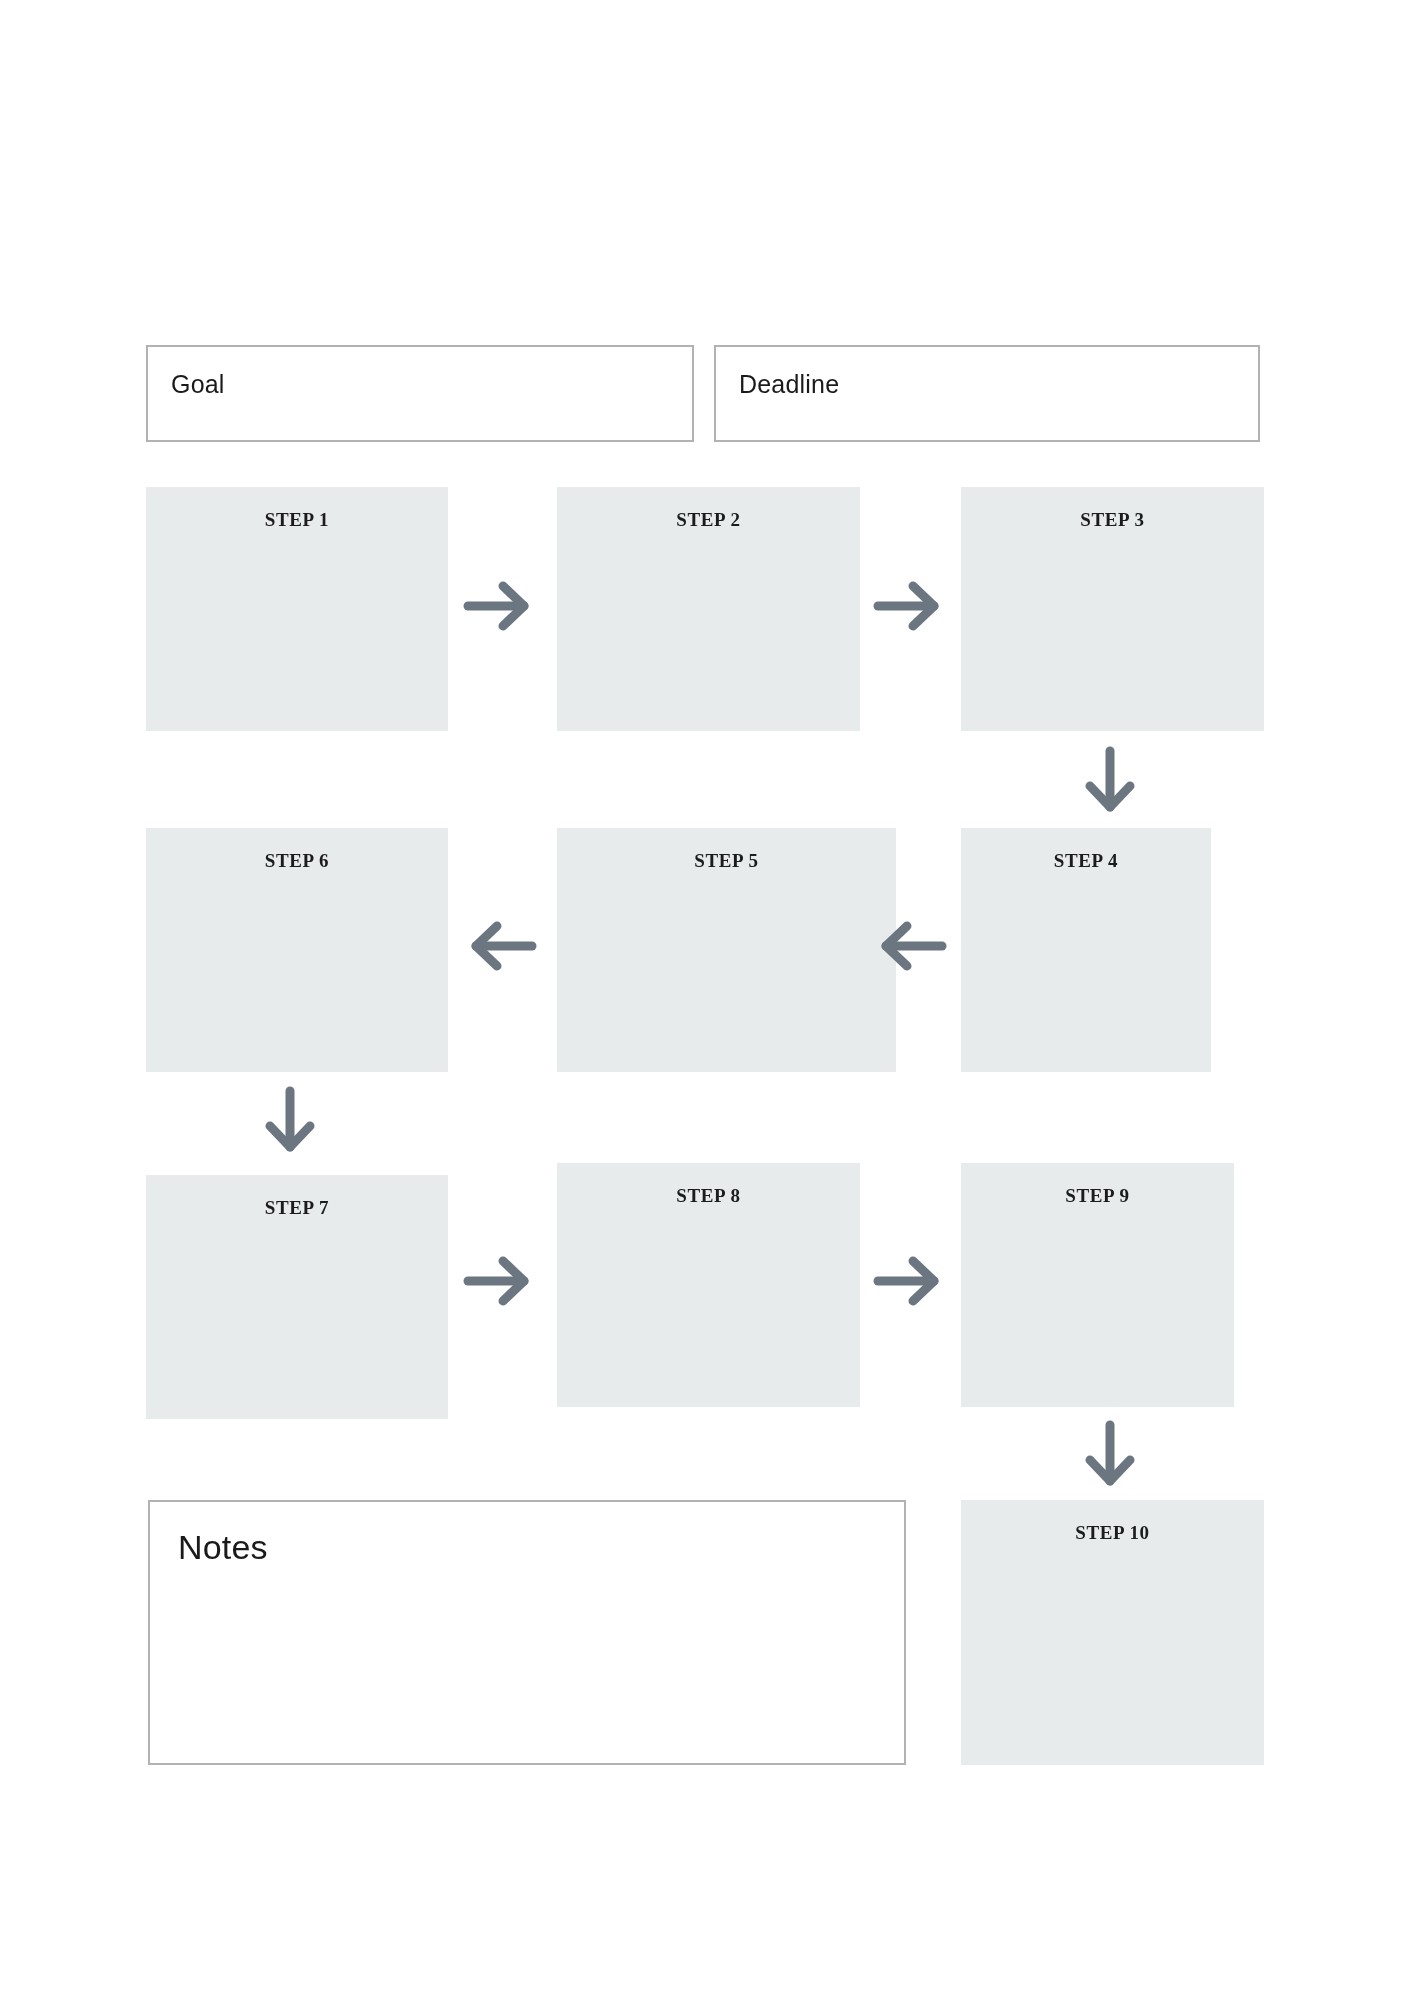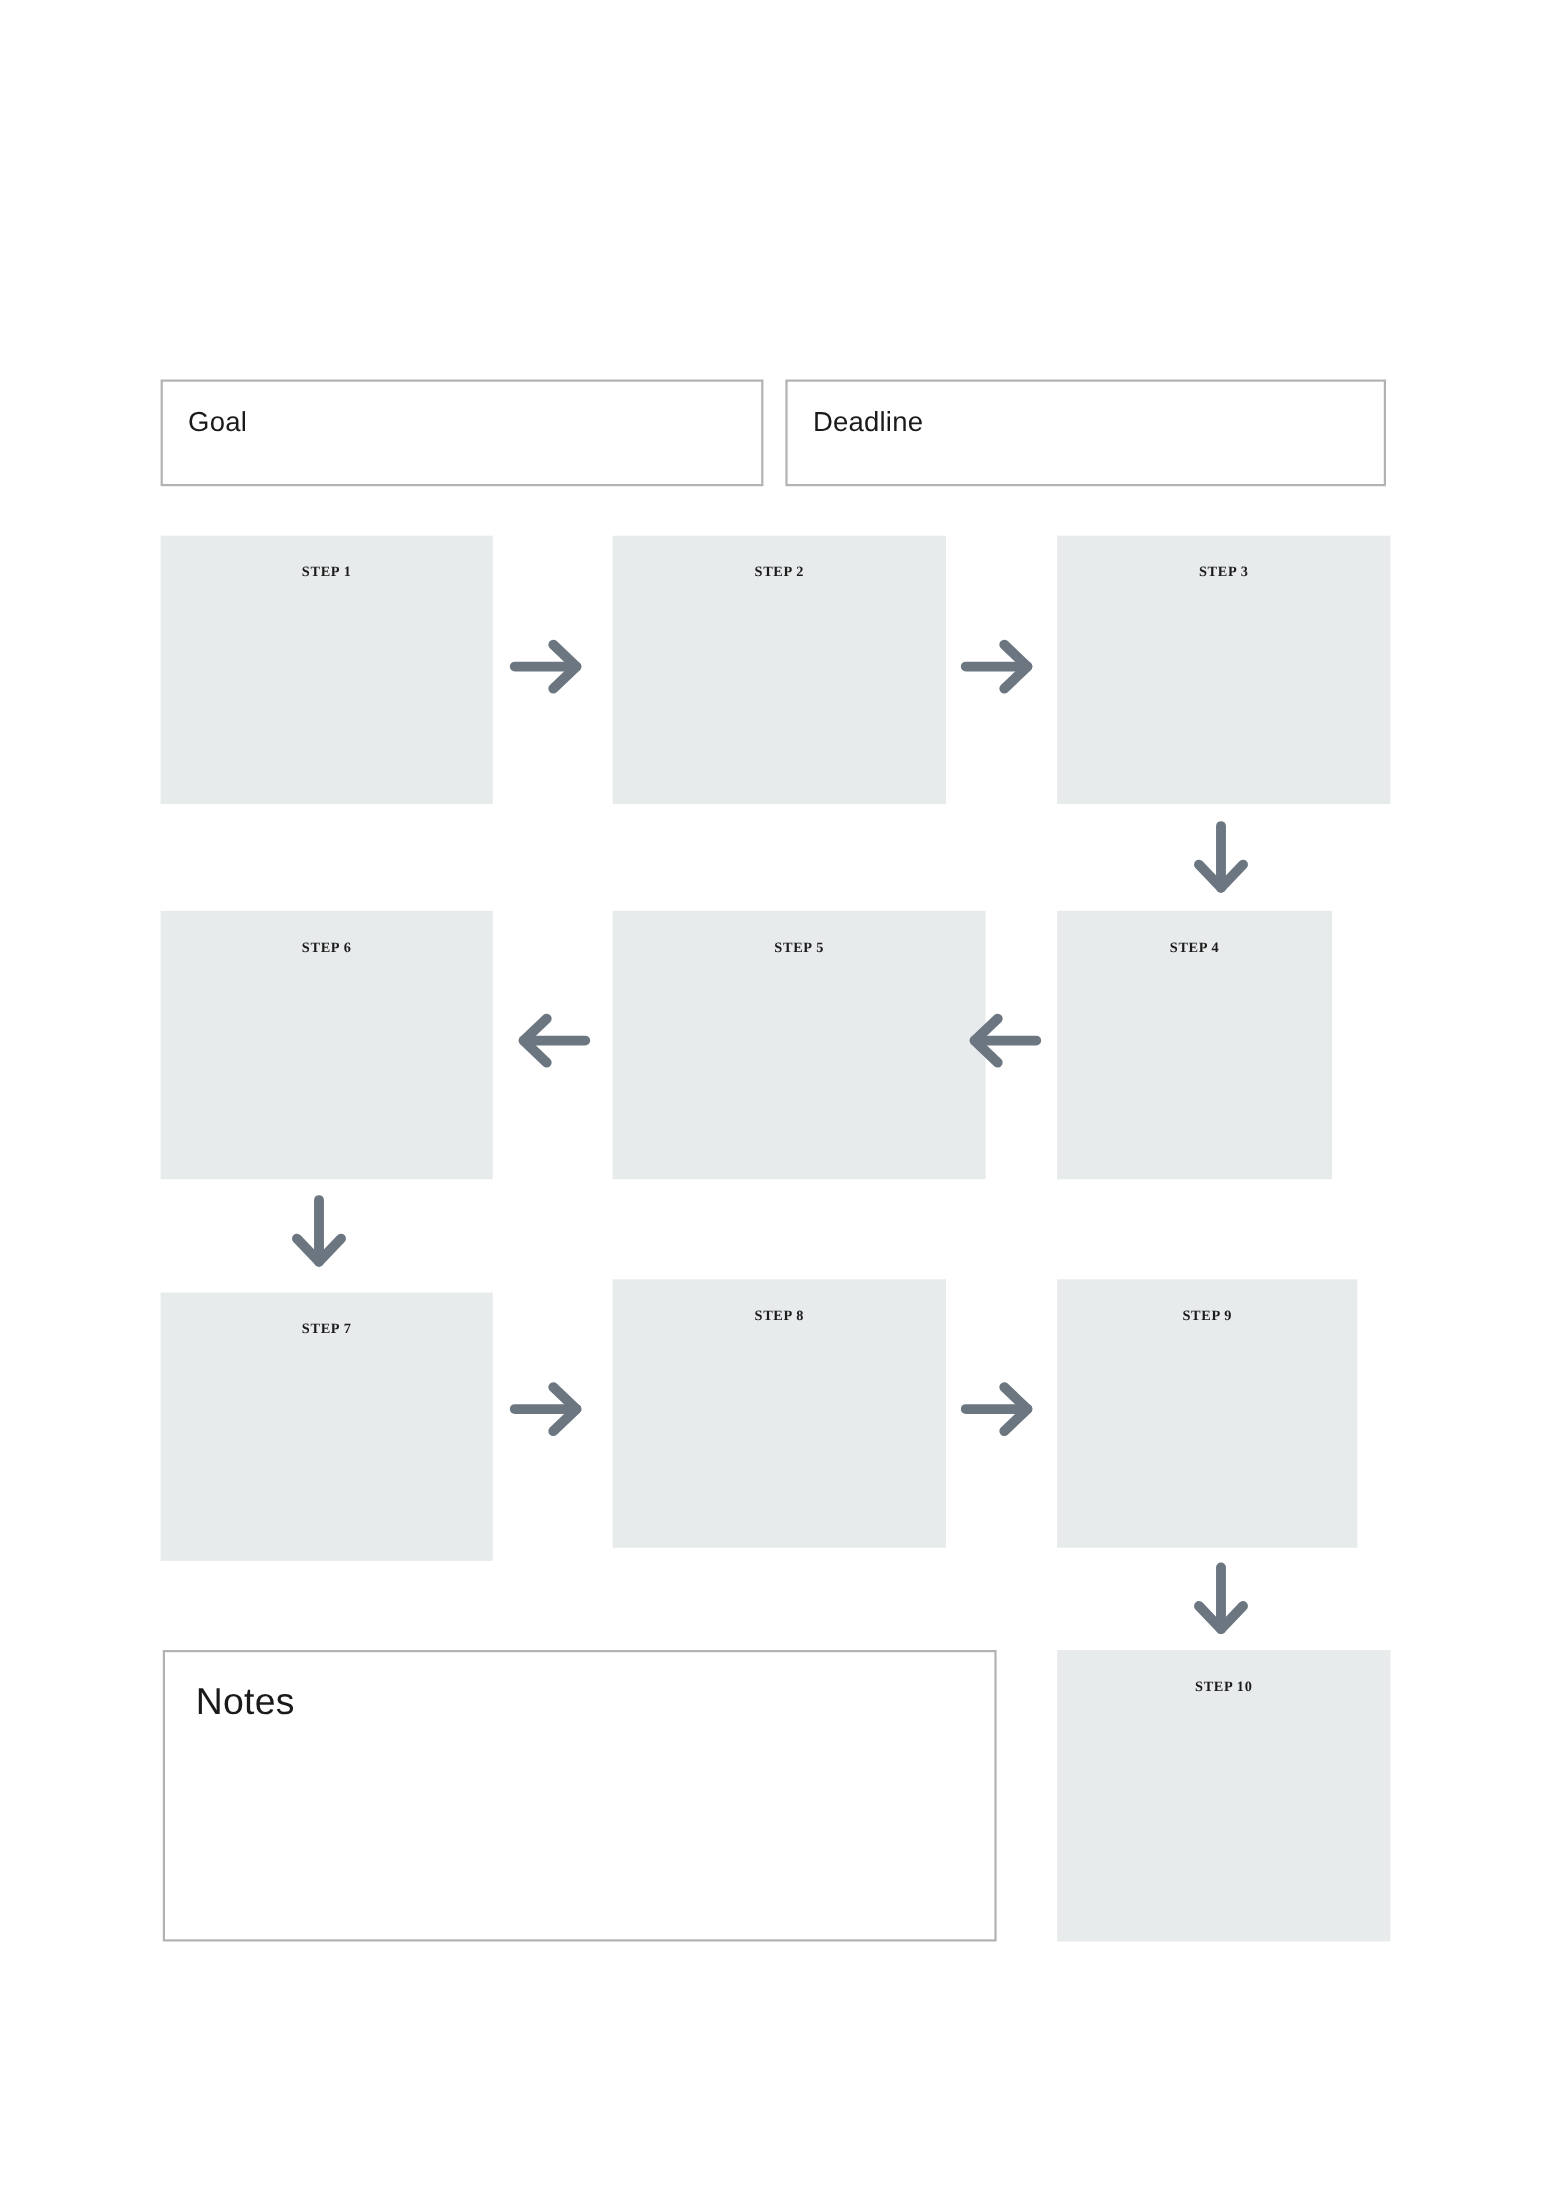--- a/index.html
+++ b/index.html
@@ -77,21 +77,21 @@
     box-sizing: border-box;
   }
   .step-label {
     position: absolute;
     left: 0;
     top: 22px;
     width: 100%;
     text-align: center;
     font-family: "Liberation Serif", "DejaVu Serif", serif;
     font-weight: bold;
-    font-size: 13px;
+    font-size: 19px;
     line-height: 22px;
     letter-spacing: 0.6px;
     color: #1c1c1c;
     white-space: nowrap;
   }
 
   
   #step-1  { left: 146px;  top: 487px;  width: 302px; height: 244px; }
   #step-2  { left: 557px;  top: 487px;  width: 303px; height: 244px; }
   #step-3  { left: 961px;  top: 487px;  width: 303px; height: 244px; }

